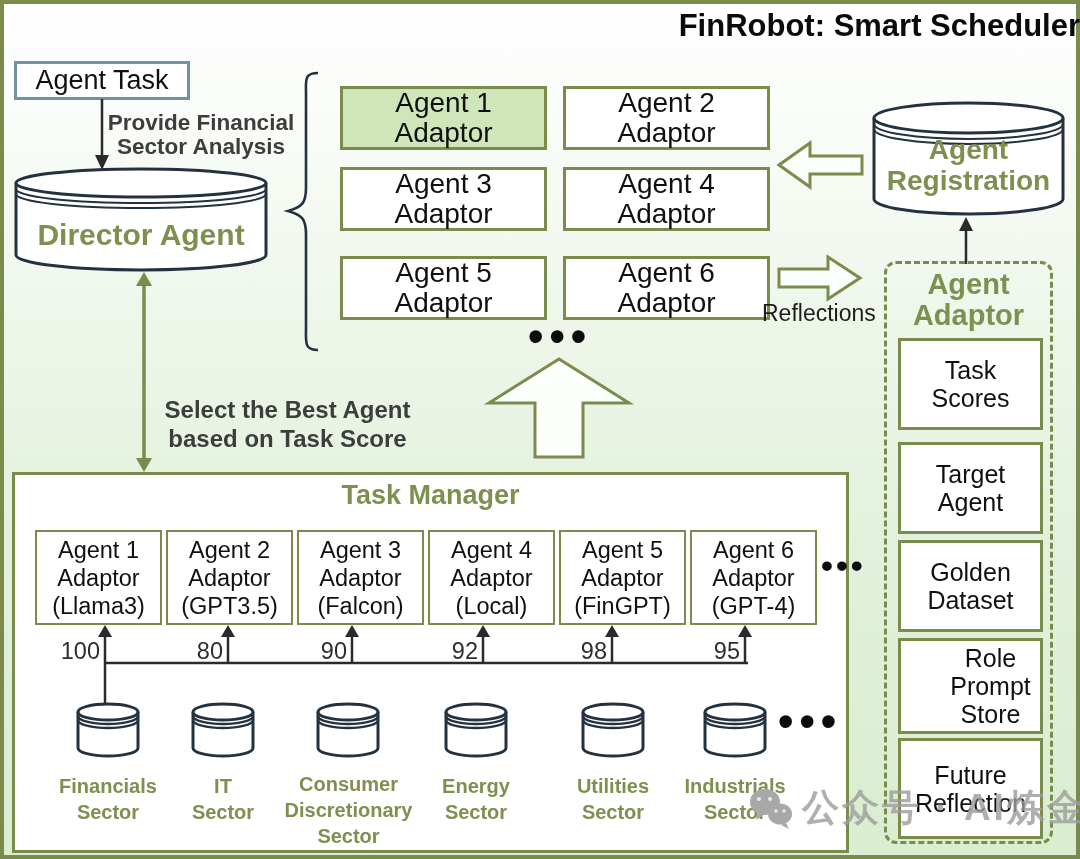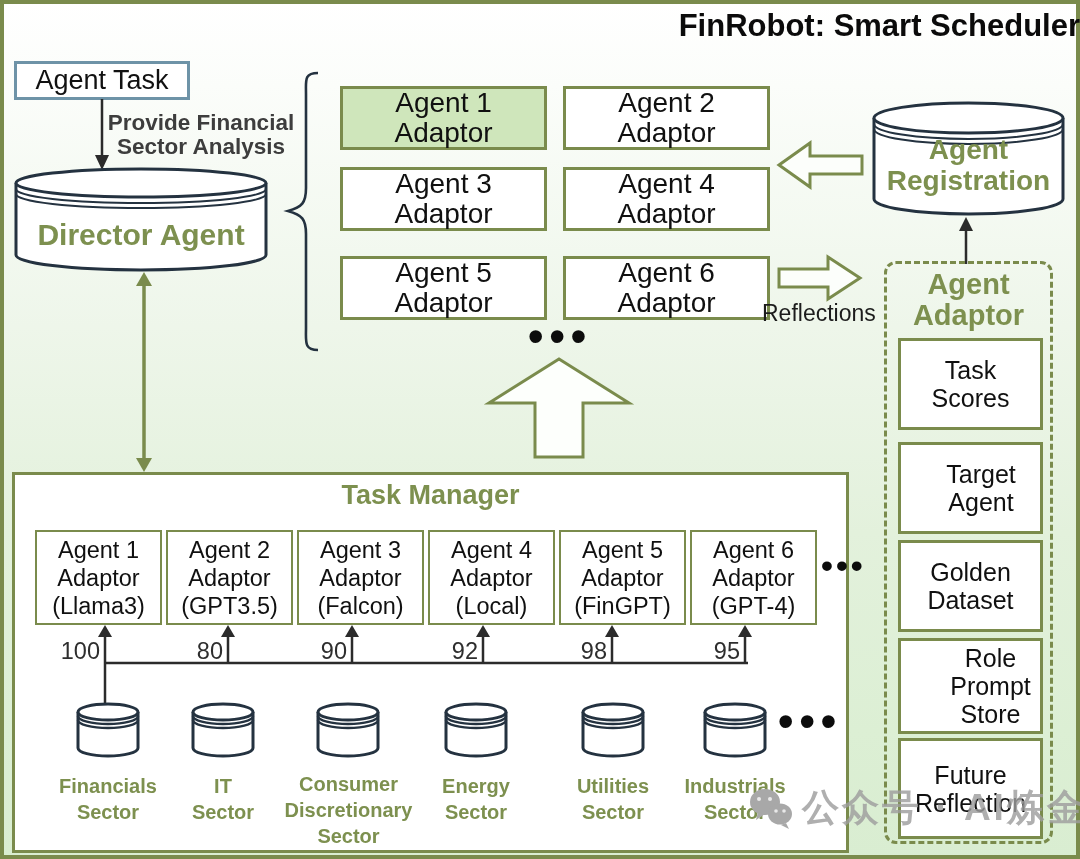--- a/index.html
+++ b/index.html
@@ -148,40 +148,44 @@
   </svg>
 
   <div class="abs panel">
     <div class="panel-title">
       <span class="lbl-2l">Agent</span>
       <span class="lbl-2l">Adaptor</span>
     </div>
     <div class="box panel-box" style="top:74px;height:92px;">
       <span>Task Scores</span>
     </div>
-    <div class="box panel-box" style="top:178px;height:92px;align-items:flex-end;">
+    <div class="box panel-box" style="top:178px;height:92px;">
       <span>Target Agent</span>
     </div>
     <div class="box panel-box" style="top:276px;height:92px;">
       <span>Golden Dataset</span>
     </div>
     <div class="box panel-box" style="top:374px;height:96px;padding-left:40px;">
       <span>Role Prompt Store</span>
     </div>
     <div class="box panel-box" style="top:474px;height:101px;">
       <span>Future Reflection</span>
     </div>
   </div>
 
   <svg class="abs" style="left:130px;top:271px;" width="28" height="202">
     <line x1="14" y1="12" x2="14" y2="190" stroke="var(--olive)" stroke-width="3.5"></line>
     <polygon points="6,15 22,15 14,1" fill="var(--olive)"></polygon>
     <polygon points="6,187 22,187 14,201" fill="var(--olive)"></polygon>
   </svg>
 
+  <div class="abs select">
+    <span class="lbl-2l">Select the Best Agent</span>
+    <span class="lbl-2l">based on Task Score</span>
+  </div>
 
   <svg class="abs" style="left:486px;top:356px;" width="146" height="104">
     <polygon points="73,3 143,47 97,47 97,101 49,101 49,47 3,47" fill="#fdfffc" stroke="var(--olive)" stroke-width="3"></polygon>
   </svg>
 
   <div class="abs tm">
     <div class="tm-title">Task Manager</div>
 
     <div class="box tm-agent" style="left:20px;">
       <span>Agent 1</span>

